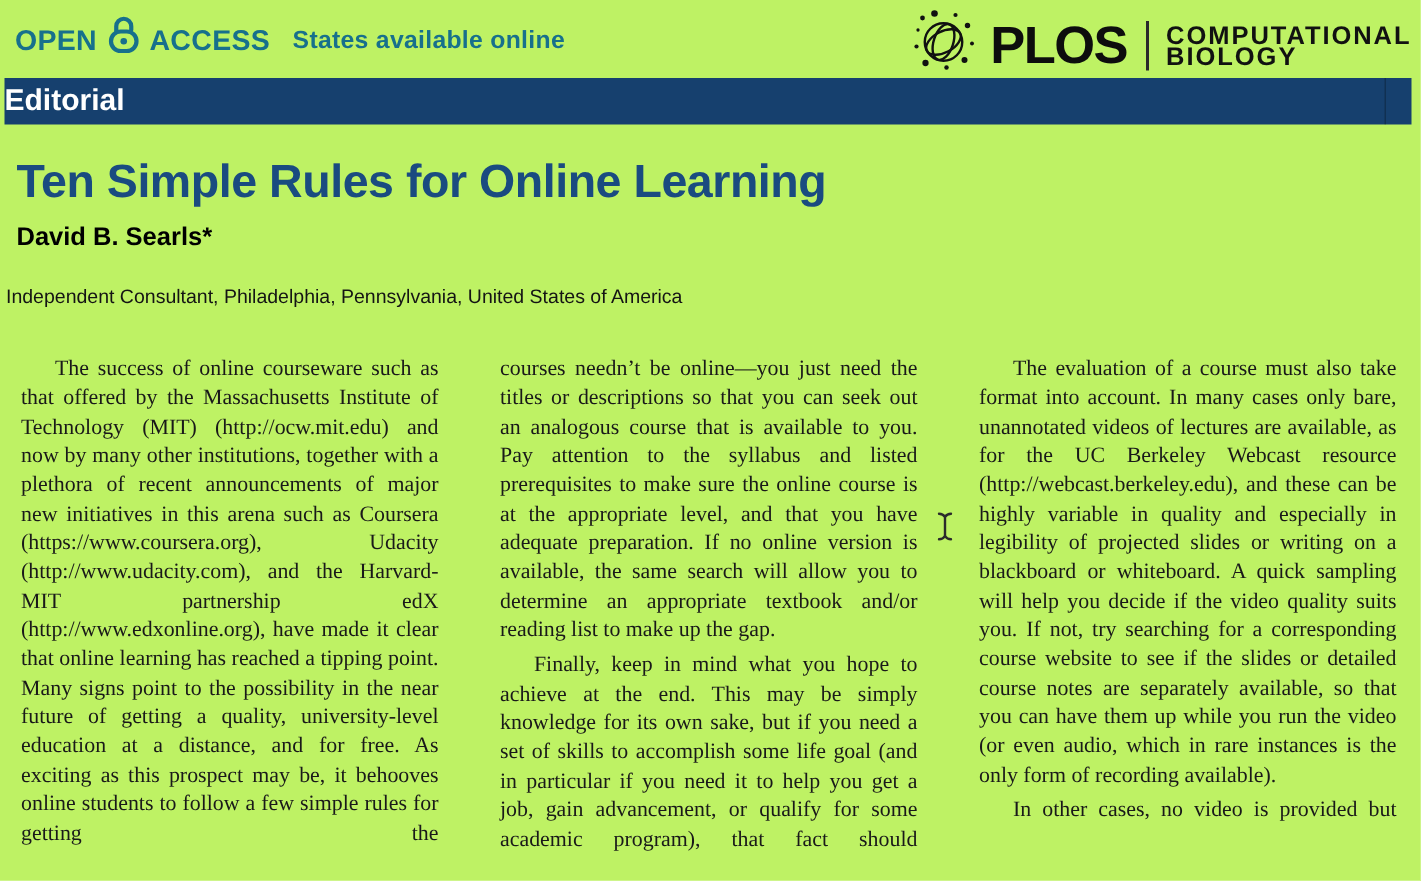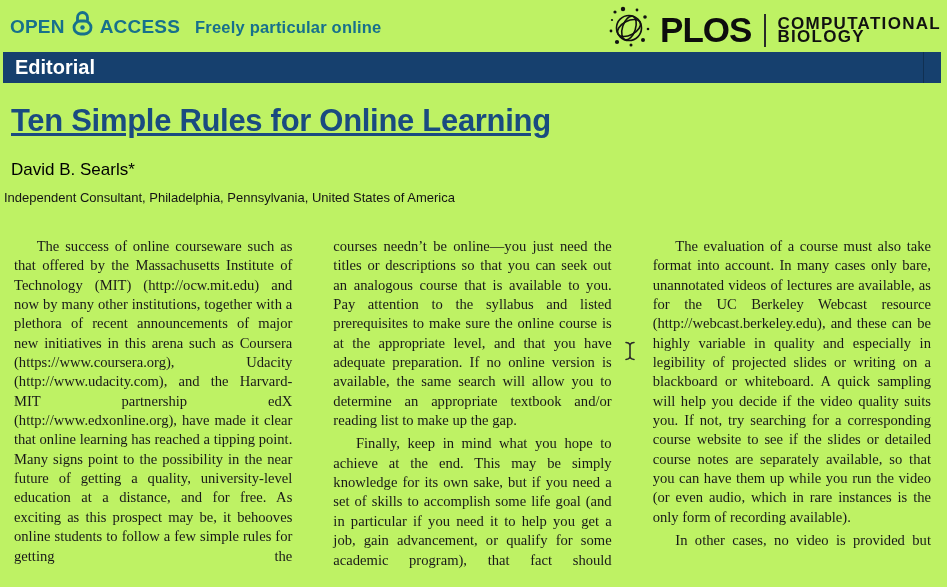--- a/index.html
+++ b/index.html
@@ -33,35 +33,35 @@
   .plos-journal{
     font-size:17px;font-weight:bold;color:#111;
     letter-spacing:1.3px;line-height:13.5px;
   }
 
   
   .banner{
     position:absolute;top:52px;left:3px;width:938px;height:31px;
     background:#16406E;
     color:#ffffff;font-size:20px;font-weight:bold;
-    line-height:30px;padding-left:12px;box-sizing:border-box;
+    line-height:30px;padding-left:0;box-sizing:border-box;
   }
   .banner::after{
     content:"";position:absolute;right:17px;top:0;width:1px;height:100%;
     background:rgba(0,0,0,0.25);
   }
 
   
   .article-title{
     position:absolute;top:103px;left:11px;
-    font-size:31px;font-weight:bold;color:#1A4B80;letter-spacing:-0.3px;text-decoration:underline;
+    font-size:31px;font-weight:bold;color:#1A4B80;letter-spacing:-0.3px;
   }
   .author{
-    position:absolute;top:160px;left:11px;
-    font-size:17px;font-weight:normal;color:#000;
+    position:absolute;top:148px;left:11px;
+    font-size:17px;font-weight:bold;color:#000;
   }
   .affiliation{
     position:absolute;top:190px;left:4px;
     font-size:13px;color:#141414;
   }
 
   
   .body-columns{
     position:absolute;top:233px;left:10px;width:925px;
     display:flex;gap:33px;
@@ -86,21 +86,21 @@
     <div class="oa-left">
       <span>OPEN</span>
       <span class="lock-icon">
         <svg width="21" height="26" viewBox="0 0 21 26">
           <path d="M5.5 11 V7.5 a5 5 0 0 1 10 0 V10" fill="none" stroke="#17708C" stroke-width="2.8" stroke-linecap="round"></path>
           <rect x="2" y="11" width="17" height="13" rx="6.5" fill="none" stroke="#17708C" stroke-width="2.8"></rect>
           <circle cx="10.5" cy="17.5" r="2.2" fill="#17708C"></circle>
         </svg>
       </span>
       <span>ACCESS</span>
-      <span class="oa-tagline">Freely particular online</span>
+      <span class="oa-tagline">States available online</span>
     </div>
 
     <div class="plos-block">
       <span class="globe-icon">
         <svg width="46" height="46" viewBox="0 0 46 46">
           <g stroke="#111" fill="none" stroke-width="1.6">
             <circle cx="22" cy="23" r="12.5"></circle>
             <ellipse cx="22" cy="23" rx="12.5" ry="7" transform="rotate(-28 22 23)"></ellipse>
             <ellipse cx="22" cy="23" rx="6.5" ry="12.3" transform="rotate(18 22 23)"></ellipse>
           </g>

